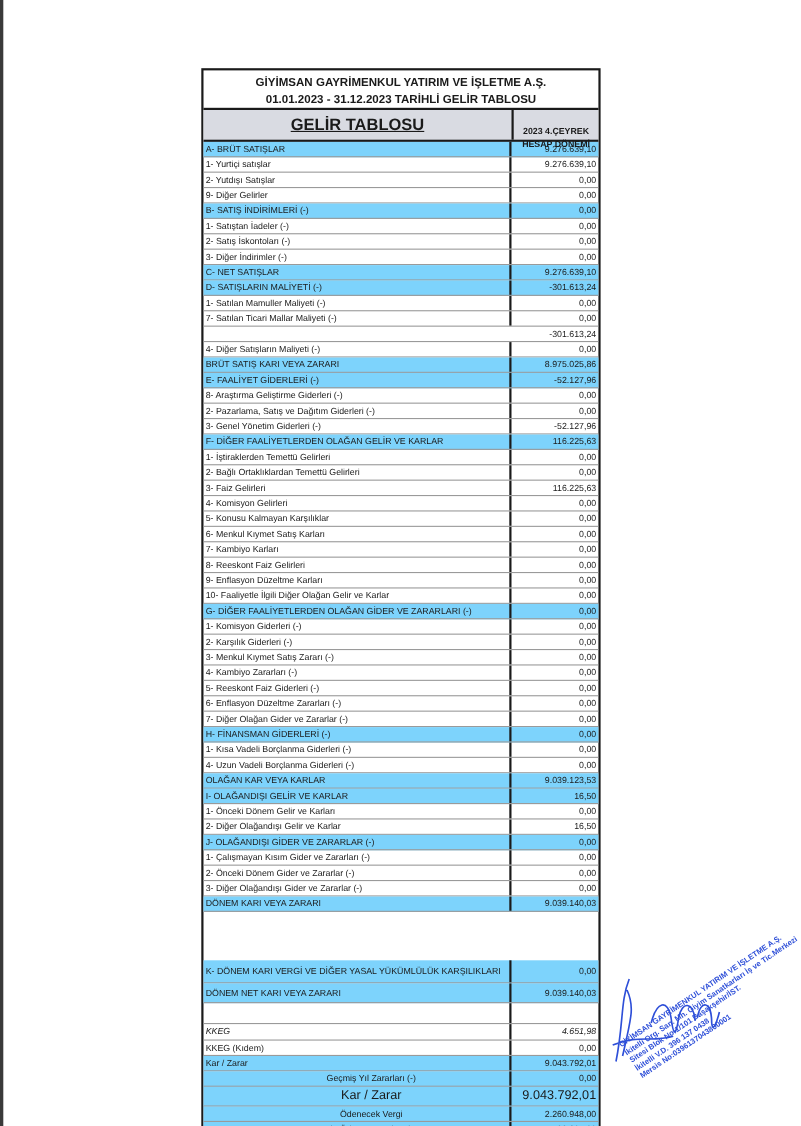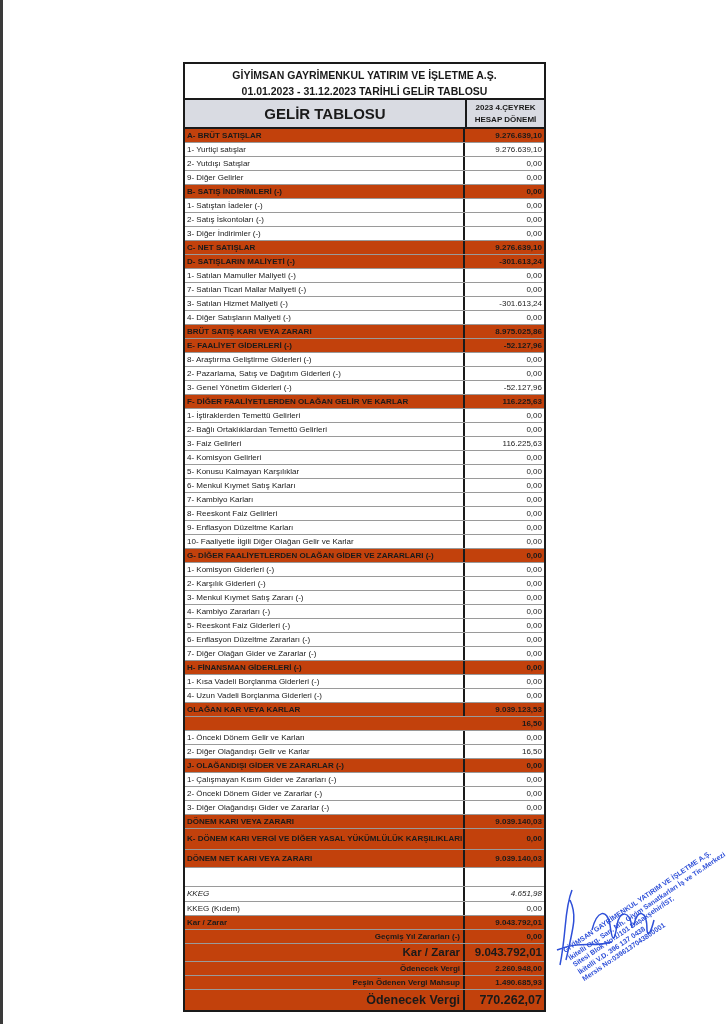--- a/index.html
+++ b/index.html
@@ -11,31 +11,31 @@
   .sheet {
     position: absolute; left: 183px; top: 62px; width: 363px;
     border: 2px solid #1a1a1a; box-sizing: border-box;
   }
   .title-block {
     height: 36px; border-bottom: 2px solid #1a1a1a; text-align: center;
     font-weight: bold; font-size: 10.5px; line-height: 16px; padding-top: 3px; box-sizing: border-box;
   }
   .head-row { display: flex; height: 27px; background: #d9dbe2; border-bottom: 2px solid #1a1a1a; }
   .head-label { width: 280px; border-right: 2px solid #1a1a1a; display: flex; align-items: center; justify-content: center;
-    font-weight: bold; font-size: 15px; }
-  .head-period { flex: 1; text-align: center; font-weight: bold; font-size: 8px; line-height: 12px; padding-top: 2px; }
+    font-weight: bold; font-size: 15px; text-decoration: underline; }
+  .head-period { flex: 1; text-align: center; font-weight: bold; font-size: 8px; line-height: 12px; padding-top: 14px; }
   .row { display: flex; height: 13px; border-bottom: 1px solid #9a9a9a; font-size: 8px; line-height: 13px; }
   .row .lbl { width: 280px; border-right: 2px solid #1a1a1a; padding-left: 2px; white-space: nowrap; overflow: hidden; box-sizing: border-box; }
   .row .val { flex: 1; text-align: right; padding-right: 2px; white-space: nowrap; }
-  .row.hl { background: #c2410c; font-weight: bold; }
+  .row.hl { background: #7dd3fc; font-weight: normal; }
   .row.tall { height: 17px; line-height: 17px; }
-  .row.tall2 { height: 20px; line-height: 20px; }
+  .row.tall2 { height: 20px; line-height: 20px; margin-top: 44px; }
   .row.blank { height: 18px; }
   .row.blank2 { height: 14px; font-style: italic; }
-  .row.sum .lbl { text-align: right; padding-right: 3px; padding-left: 30px; }
+  .row.sum .lbl { text-align: center; padding-right: 3px; padding-left: 30px; }
   .row.big { height: 17px; line-height: 17px; font-size: 11.5px; }
   .row.big2 { height: 20px; line-height: 20px; font-size: 12.5px; }
   .row.last { border-bottom: none; }
   .stamp {
     position: absolute; left: 552px; top: 830px; width: 175px; height: 140px; color: #2e4fd8;
   }
   .stamp-text { position: absolute; left: 0; top: 0; transform-origin: 0 0; transform: translate(10px,118px) rotate(-34deg);
     font-size: 7px; line-height: 8.5px; font-weight: bold; white-space: nowrap; }
   .stamp svg { position: absolute; left: 0; top: 0; }
 </style>
@@ -100,21 +100,20 @@
       </div>
       <div class="row">
         <div class="lbl">1- Satılan Mamuller Maliyeti (-)</div>
         <div class="val">0,00</div>
       </div>
       <div class="row">
         <div class="lbl">7- Satılan Ticari Mallar Maliyeti (-)</div>
         <div class="val">0,00</div>
       </div>
       <div class="row">
-        <div class="lbl">3- Satılan Hizmet Maliyeti (-)</div>
         <div class="val">-301.613,24</div>
       </div>
       <div class="row">
         <div class="lbl">4- Diğer Satışların Maliyeti (-)</div>
         <div class="val">0,00</div>
       </div>
       <div class="row hl">
         <div class="lbl">BRÜT SATIŞ KARI VEYA ZARARI</div>
         <div class="val">8.975.025,86</div>
       </div>
@@ -220,20 +219,21 @@
       </div>
       <div class="row">
         <div class="lbl">4- Uzun Vadeli Borçlanma Giderleri (-)</div>
         <div class="val">0,00</div>
       </div>
       <div class="row hl">
         <div class="lbl">OLAĞAN KAR VEYA KARLAR</div>
         <div class="val">9.039.123,53</div>
       </div>
       <div class="row hl">
+        <div class="lbl">I- OLAĞANDIŞI GELİR VE KARLAR</div>
         <div class="val">16,50</div>
       </div>
       <div class="row">
         <div class="lbl">1- Önceki Dönem Gelir ve Karları</div>
         <div class="val">0,00</div>
       </div>
       <div class="row">
         <div class="lbl">2- Diğer Olağandışı Gelir ve Karlar</div>
         <div class="val">16,50</div>
       </div>

